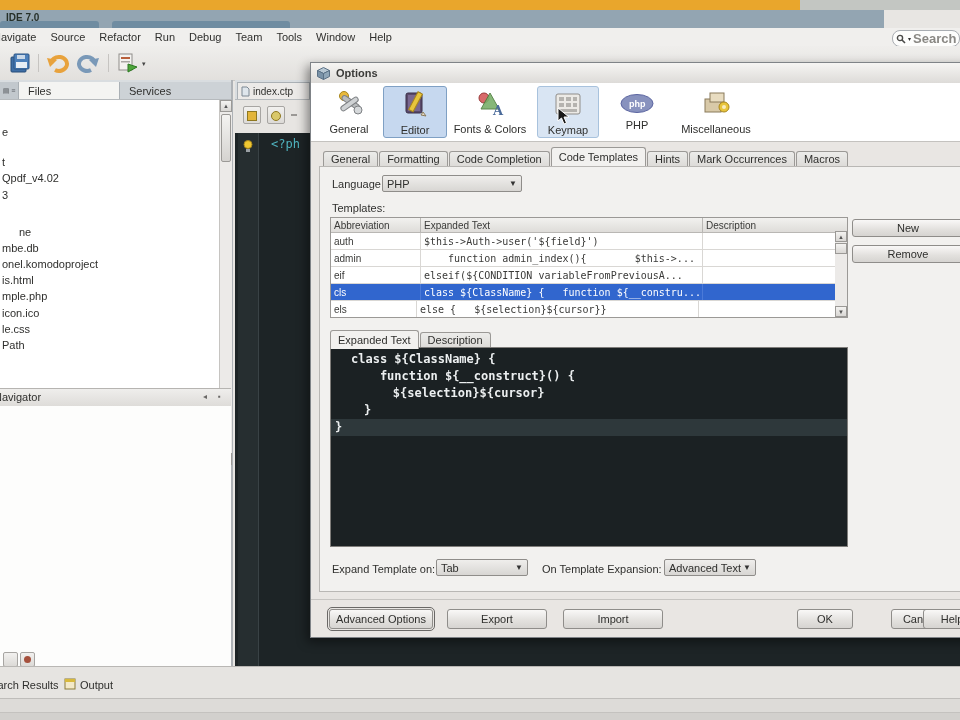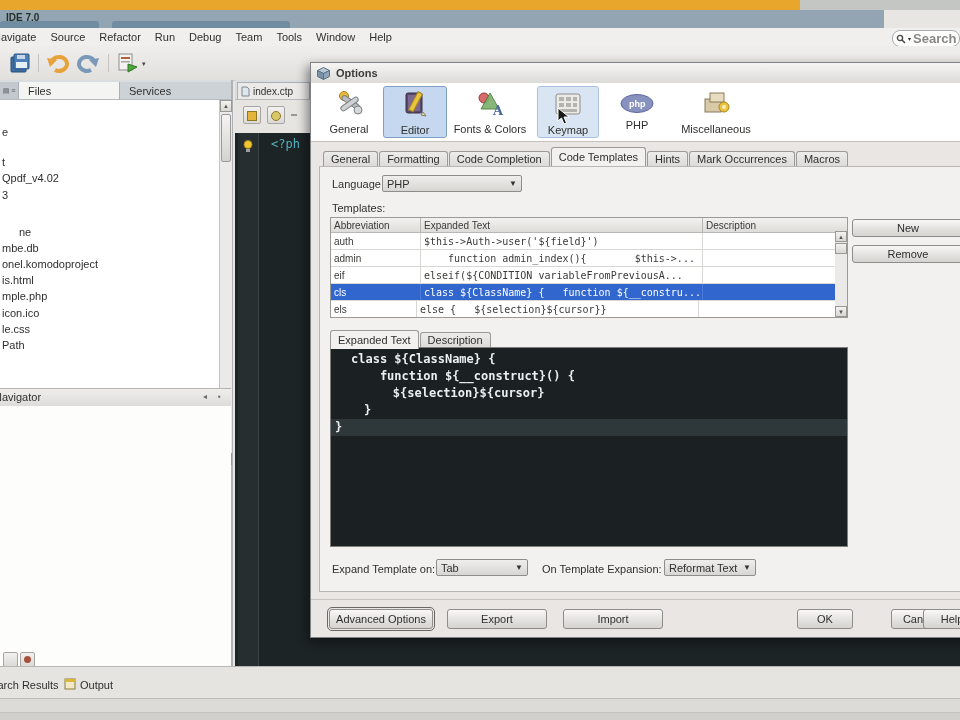--- a/index.html
+++ b/index.html
@@ -383,21 +383,21 @@
       <div class="codeline" style="padding-left:4px;background:#2e383b;">}</div>
     </div>
 
     <span class="abs txt" style="left:12px;top:396px;">Expand Template on:</span>
     <div class="ddl abs" style="left:116px;top:392px;width:92px;height:17px;">
       <span>Tab</span>
       <span class="arr">▼</span>
     </div>
     <span class="abs txt" style="left:222px;top:396px;">On Template Expansion:</span>
     <div class="ddl abs" style="left:344px;top:392px;width:92px;height:17px;">
-      <span>Reformat Text</span>
+      <span>Advanced Text</span>
       <span class="arr">▼</span>
     </div>
   </div>
 
   <div class="abs" style="left:0;top:536px;width:678px;height:1px;background:#c6c4c1;"></div>
 
   <div class="btn abs" style="left:18px;top:546px;width:104px;height:20px;outline:1px solid #6a6866;outline-offset:1px;">Advanced Options</div>
   <div class="btn abs" style="left:136px;top:546px;width:100px;height:20px;">Export</div>
   <div class="btn abs" style="left:252px;top:546px;width:100px;height:20px;">Import</div>
   <div class="btn abs" style="left:486px;top:546px;width:56px;height:20px;">OK</div>

